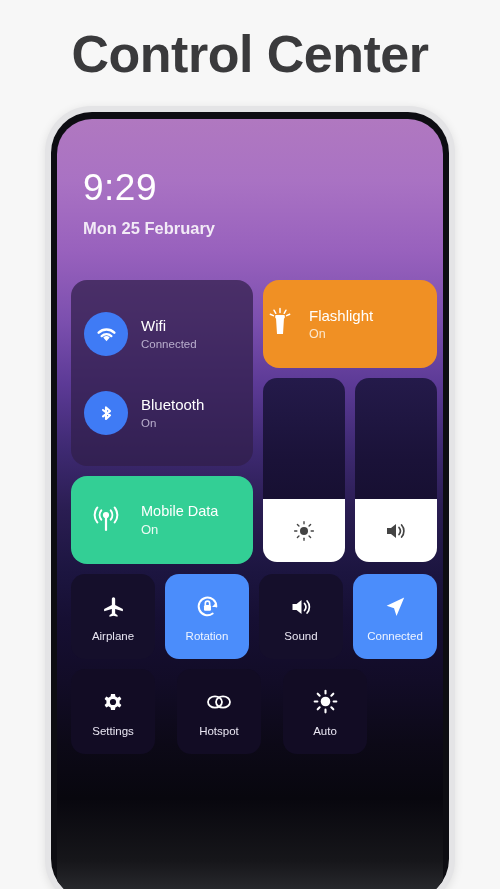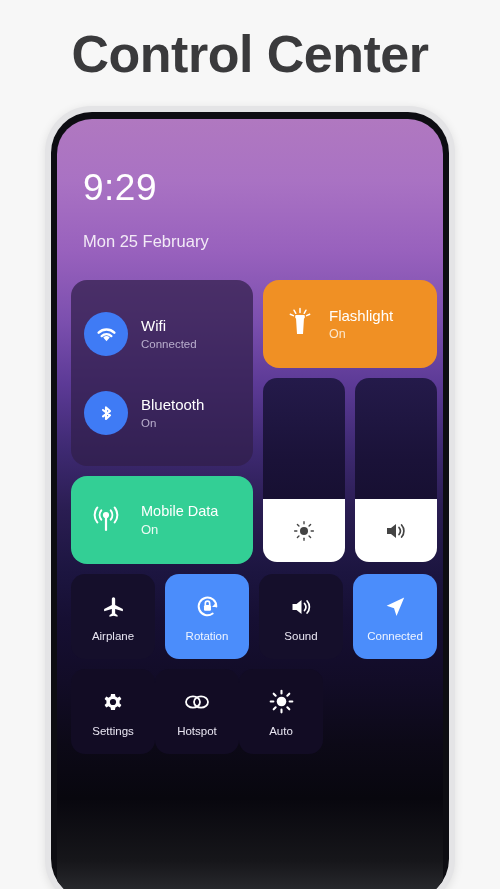--- a/index.html
+++ b/index.html
@@ -68,24 +68,24 @@
   
   .clock-wrap { position: absolute; left: 26px; top: 50px; }
   .clock-time {
     font-size: 37px;
     color: #ffffff;
     font-weight: 400;
     line-height: 1;
     letter-spacing: 0.5px;
   }
   .clock-date {
-    margin-top: 26px;
+    margin-top: 13px;
     font-size: 16.5px;
     color: #f2eaf6;
-    font-weight: 400;
+    font-weight: 700;
   }
 
   
   .qs {
     position: absolute;
     left: 14px; top: 161px;
     width: 366px;
   }
 
   .row-top { display: flex; gap: 10px; }
@@ -128,21 +128,21 @@
   .mdata-txt { margin-left: 18px; }
   .mdata-title { font-size: 14.5px; color: #ffffff; }
   .mdata-sub { font-size: 13px; color: #eafaf3; margin-top: 3px; }
 
   
   .flashlight {
     height: 88px;
     background: #f09024;
     border-radius: 16px;
     display: flex; align-items: center;
-    padding-left: 24px;
+    padding-left: 4px;
   }
   .fl-txt { margin-left: 16px; }
   .fl-title { font-size: 15px; color: #ffffff; }
   .fl-sub { font-size: 12.5px; color: #fbe7cd; margin-top: 3px; }
 
   
   .sliders { display: flex; gap: 10px; margin-top: 10px; }
   .slider {
     position: relative;
     width: 82px; height: 184px;
@@ -171,21 +171,21 @@
   .tog.plain { background: #130d26; }
   .tog-ic { height: 30px; display: flex; align-items: center; justify-content: center; }
   .tog-lb {
     margin-top: 8px;
     font-size: 11.5px;
     color: #e9e6f2;
     text-align: center;
   }
   .tog.on .tog-lb { color: #eef4ff; }
 
-  .row4 { display: flex; gap: 0; margin-top: 10px; }
+  .row4 { display: flex; gap: 22px; margin-top: 10px; }
   .row4 .tog { background: #120c24; }
 
   svg { display: block; }
 </style>
 </head>
 <body>
 
 <div id="page">
 
   <div class="page-title">Control Center</div>

